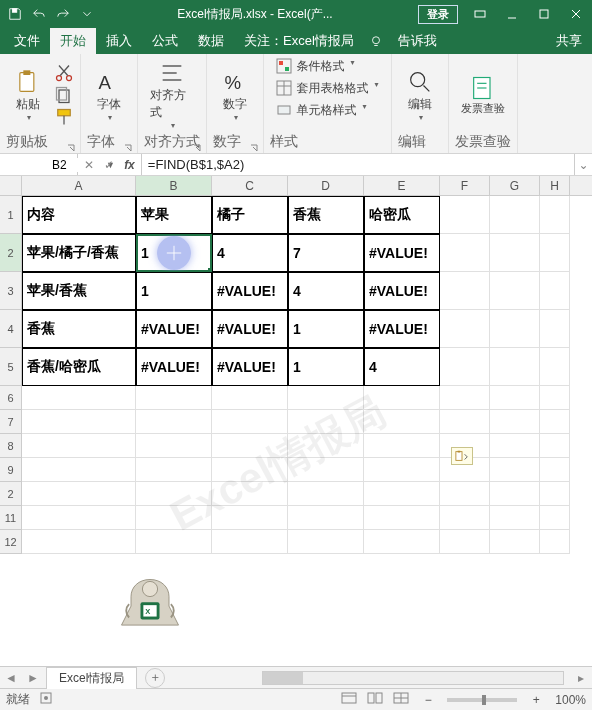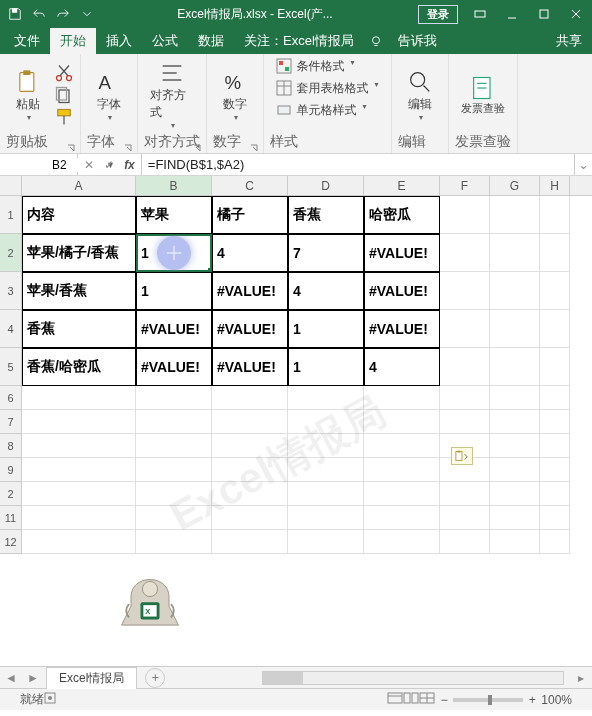--- a/index.html
+++ b/index.html
@@ -75,21 +75,21 @@
 
   
   .sheetrow { height:22px; border-top:1px solid #ccc; display:flex; align-items:center; background:#f3f3f3; font-size:12px; }
   .navbtn { width:22px; height:22px; display:flex; align-items:center; justify-content:center; color:#888; cursor:pointer; }
   .sheettab { background:#fff; border:1px solid #ccc; border-bottom:none; padding:2px 12px; margin-left:2px; cursor:pointer; }
   .addsheet { width:20px; height:20px; border:1px solid #ccc; border-radius:50%; display:flex; align-items:center; justify-content:center; margin-left:8px; cursor:pointer; color:#666;}
   .hscroll { flex:1; margin:0 6px; height:14px; background:#eee; border:1px solid #ccc; position:relative; }
   .hscroll .thumb { position:absolute; left:0; top:0; width:40px; height:12px; background:#cfcfcf; }
 
   
-  .status { height:22px; border-top:1px solid #ccc; background:#f3f3f3; display:flex; align-items:center; padding:0 20px; font-size:12px; color:#555; }
+  .status { height:22px; border-top:1px solid #ccc; background:#f3f3f3; display:flex; align-items:center; padding:0 6px; font-size:12px; color:#555; gap:10px; }
   .status .spacer { flex:1; }
   .zoombtn { width:18px; text-align:center; cursor:pointer; }
   .zoomslider { width:70px; height:4px; background:#ccc; position:relative; }
   .zoomslider::after { content:""; position:absolute; left:35px; top:-3px; width:4px; height:10px; background:#888; }
 </style>
 </head>
 <body>
 
 <div class="titlebar">
   <div class="qat">

